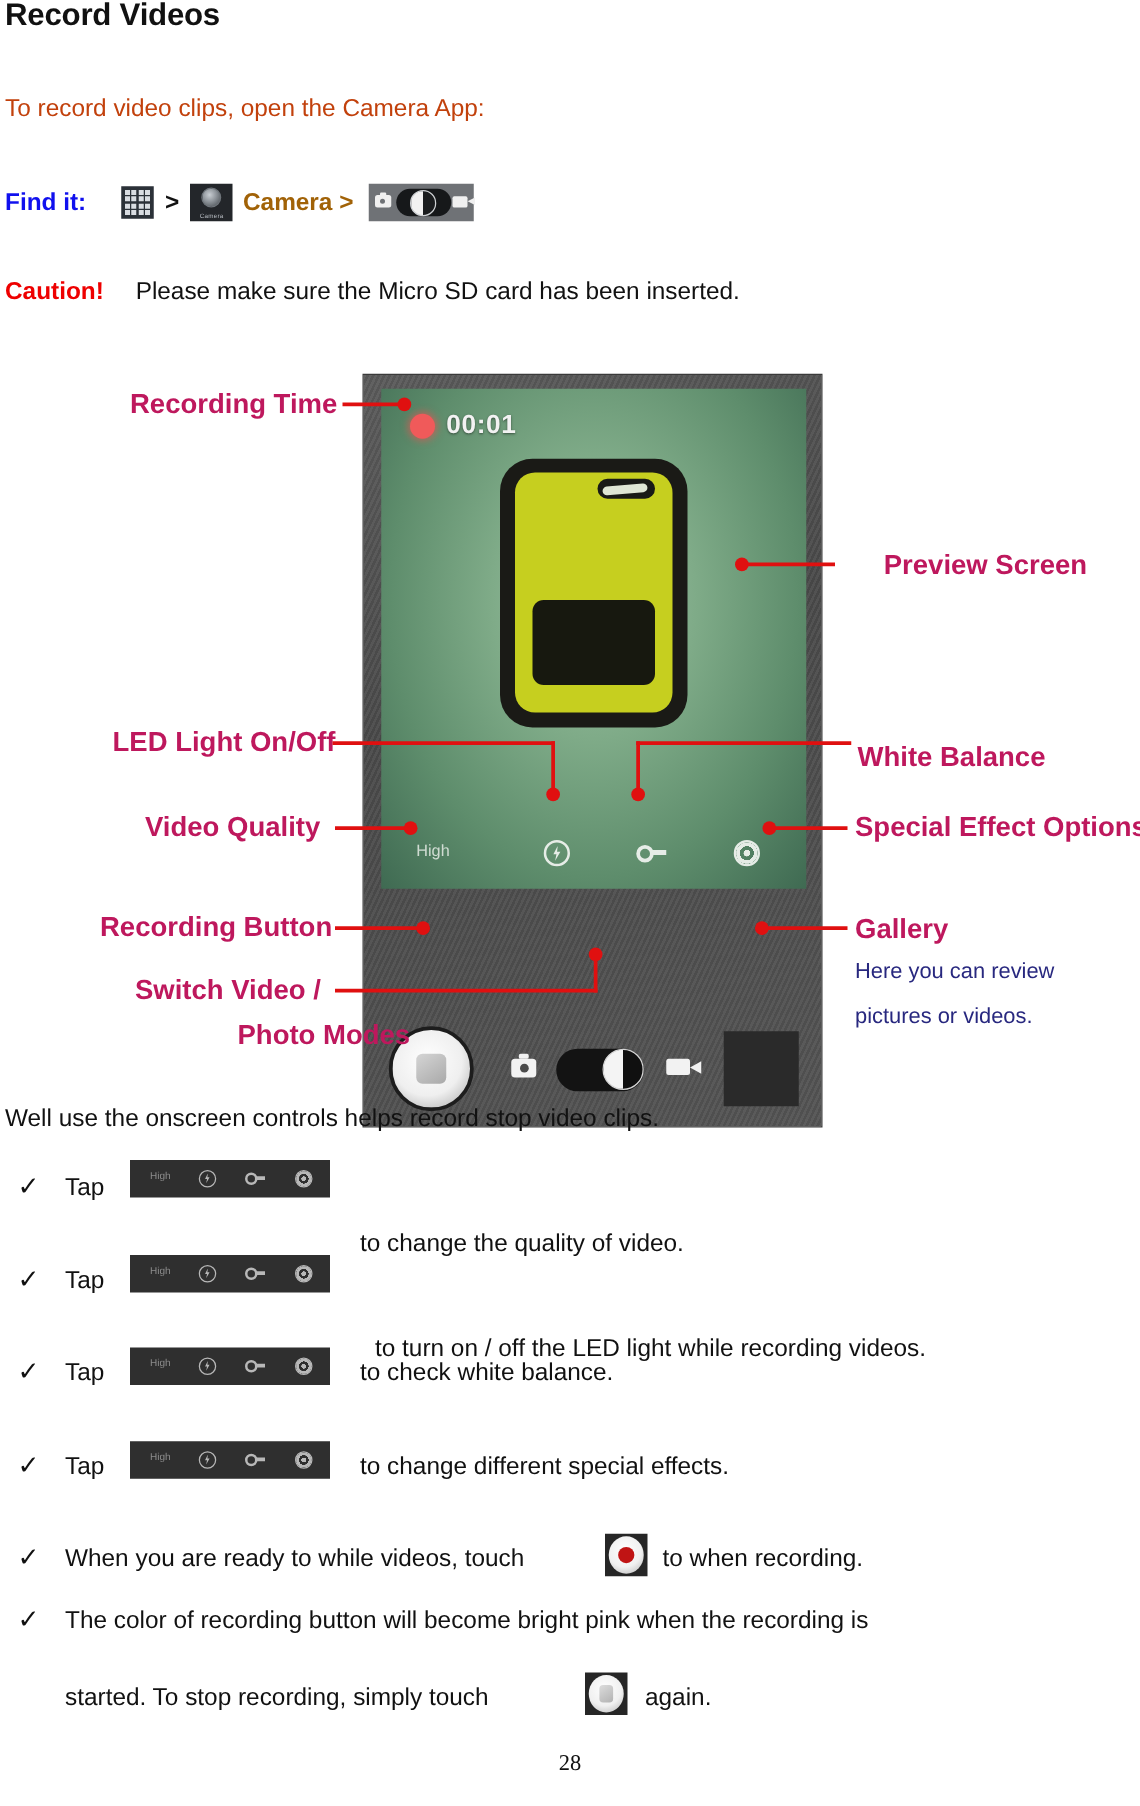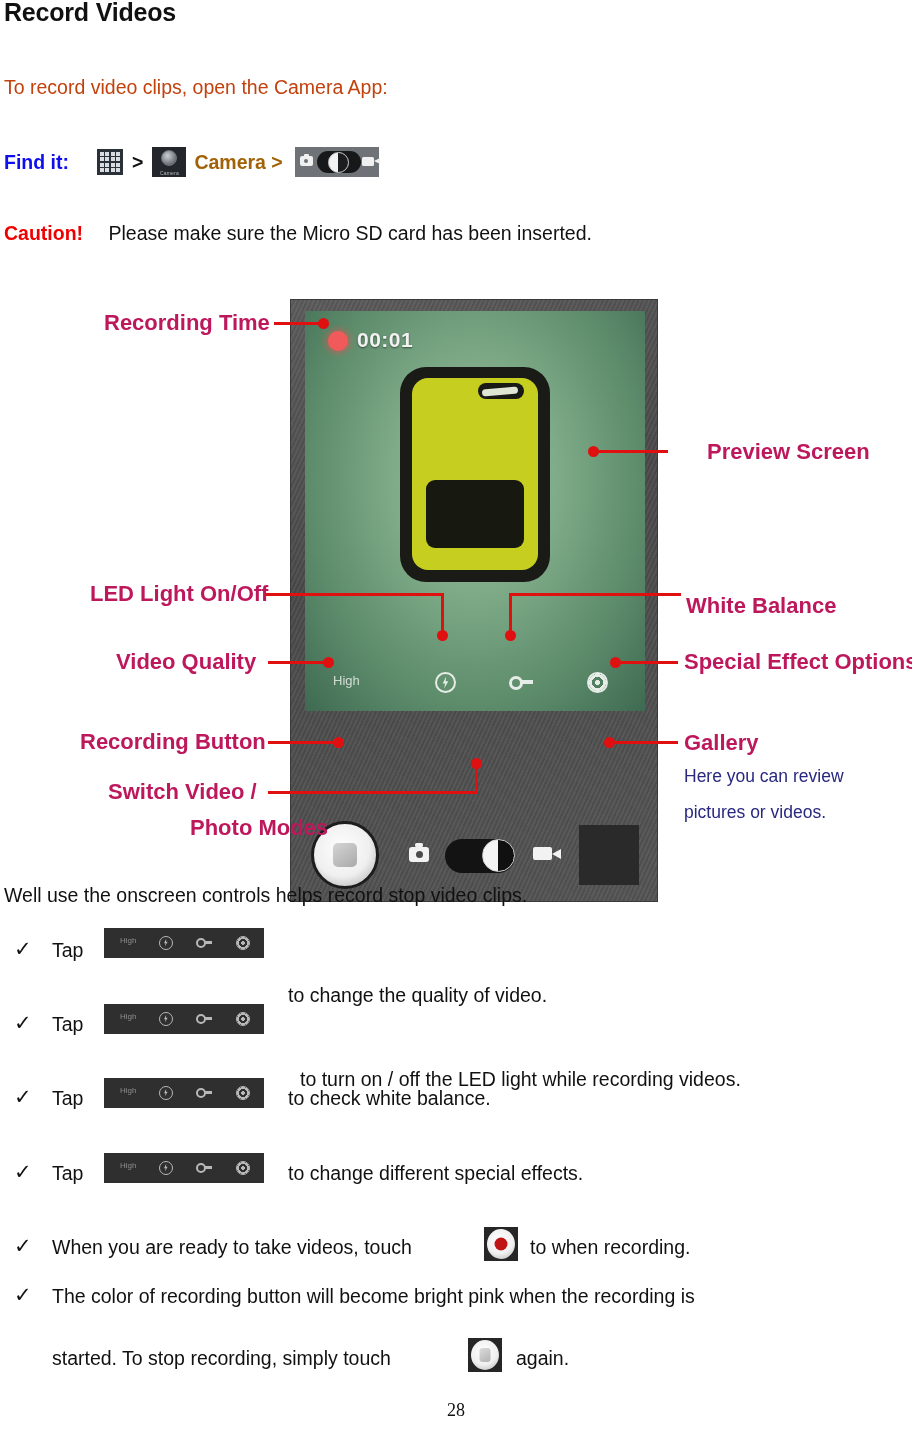--- a/index.html
+++ b/index.html
@@ -649,21 +649,21 @@
 <div class="listline" style="left:52px; top:1162px;">Tap</div>
 <div class="strip" style="left:104px; top:1153px;">
   <span class="s-q">High</span>
   <span class="s-ic s-flash"></span>
   <span class="s-ic s-wb"></span>
   <span class="s-ic s-fx"></span>
 </div>
 <div class="listline" style="left:288px; top:1162px;">to change different special effects.</div>
 
 <div class="check" style="left:14px; top:1234px;">✓</div>
-<div class="listline" style="left:52px; top:1236px;">When you are ready to take videos, touch</div>
+<div class="listline" style="left:52px; top:1236px;">When you are ready to while videos, touch</div>
 <div class="inline-btn rec" style="left:484px; top:1227px;">
   <span class="circ"></span>
 </div>
 <div class="listline" style="left:530px; top:1236px;">to when recording.</div>
 
 <div class="check" style="left:14px; top:1283px;">✓</div>
 <div class="listline" style="left:52px; top:1285px;">The color of recording button will become bright pink when the recording is</div>
 <div class="listline" style="left:52px; top:1347px;">started. To stop recording, simply touch</div>
 <div class="inline-btn stop" style="left:468px; top:1338px;">
   <span class="circ"></span>

